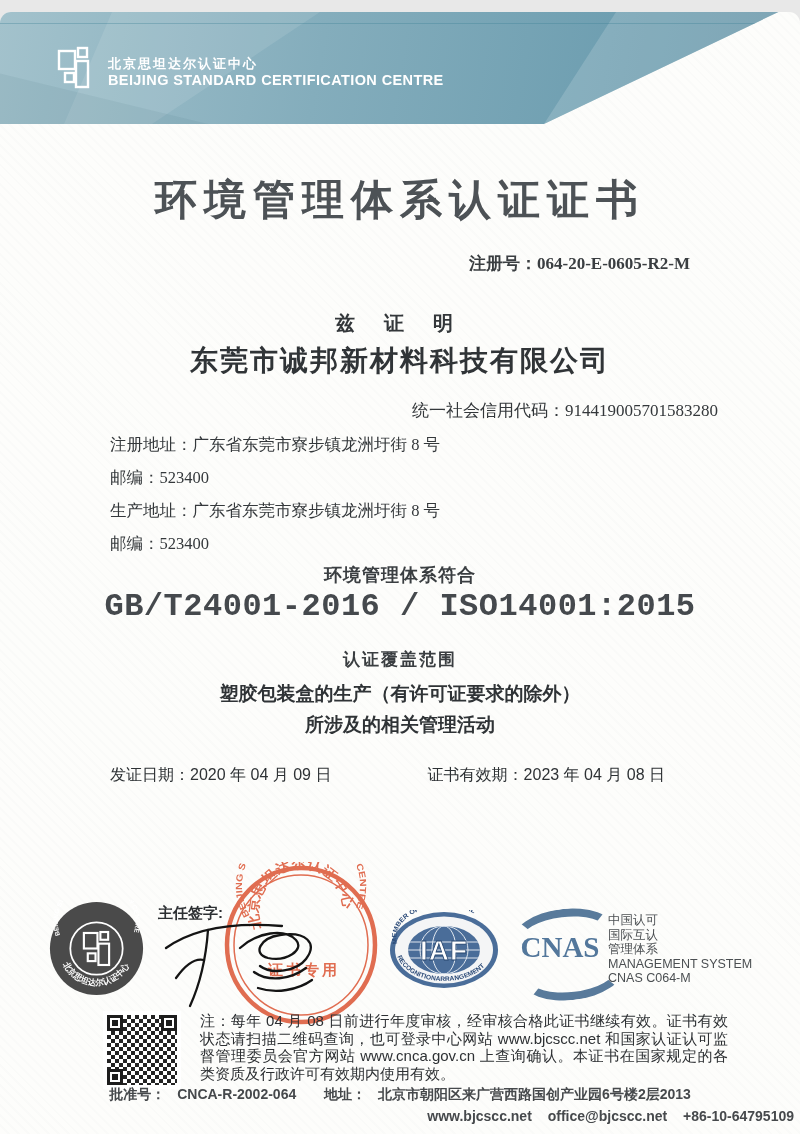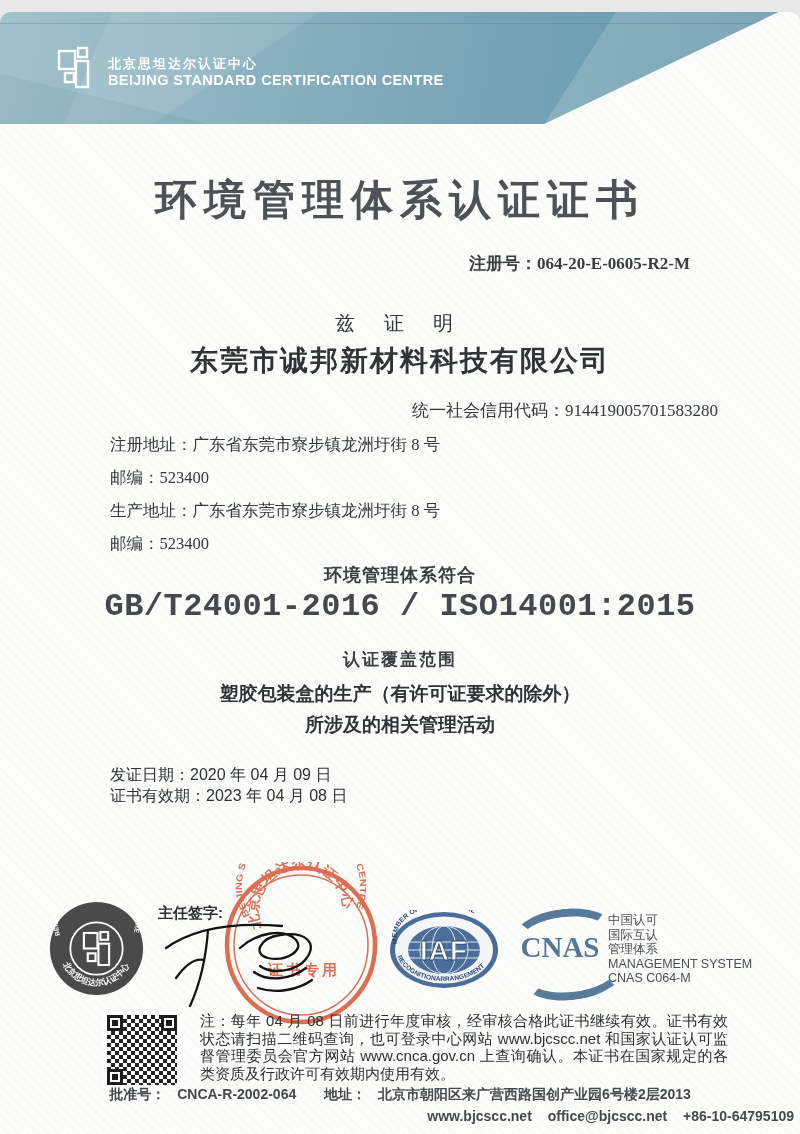--- a/index.html
+++ b/index.html
@@ -23,31 +23,31 @@
   .band-line{position:absolute;left:0;top:11px;width:99%;height:1px;background:rgba(60,130,150,0.35);}
   .brand{position:absolute;left:57px;top:34px;display:flex;align-items:center;gap:13px;}
   .brand-text{color:#fff;font-family:"Liberation Sans","DejaVu Sans",sans-serif;}
   .brand-cn{font-size:13px;font-weight:bold;letter-spacing:2px;line-height:15px;}
   .brand-en{font-size:14.5px;font-weight:bold;letter-spacing:0.4px;line-height:18px;}
   
   .abs{position:absolute;}
   .ctr{left:0;width:800px;text-align:center;}
   .title{top:160px;font-size:42px;font-weight:bold;letter-spacing:7px;color:#4d5256;}
   .regno{top:240px;left:0;width:690px;text-align:right;font-size:17px;font-weight:bold;color:#3a3e41;}
-  .certify{top:298px;font-size:20px;font-weight:normal;letter-spacing:12px;color:#33373a;}
+  .certify{top:298px;font-size:20px;font-weight:bold;letter-spacing:12px;color:#33373a;}
   .company{top:330px;font-size:28px;font-weight:bold;letter-spacing:2px;color:#303437;}
   .credit{top:387px;left:0;width:692px;text-align:right;font-size:17px;color:#34383b;padding-left:26px;}
   .addr{top:416px;left:110px;font-size:16.5px;line-height:33px;color:#34383b;}
   .std-intro{top:551px;font-size:18px;font-weight:bold;color:#3a3e41;letter-spacing:1px;}
   .std-code{top:576px;font-family:Liberation Mono, monospace;font-size:32px;font-weight:bold;letter-spacing:0.5px;color:#45494d;}
   .scope-h{top:636px;font-size:17px;font-weight:bold;letter-spacing:2px;color:#3a3e41;}
   .scope-1{top:669px;font-size:19px;font-weight:bold;color:#2f3336;}
   .scope-2{top:700px;font-size:19px;font-weight:bold;color:#2f3336;}
   .dates{top:753px;left:110px;width:555px;display:flex;justify-content:space-between;
-    font-family:"Liberation Sans","DejaVu Sans",sans-serif;font-size:16px;color:#2e3235;flex-direction:column;}
+    font-family:"Liberation Sans","DejaVu Sans",sans-serif;font-size:16px;color:#2e3235;}
   
   .sig-label{top:892px;left:158px;font-family:"Liberation Sans","DejaVu Sans",sans-serif;font-size:15px;font-weight:bold;color:#2c2f32;}
   .seal-black{top:888px;left:48px;}
   .stamp-red{top:850px;left:218px;opacity:0.88;}
   .signature{top:888px;left:162px;z-index:5;}
   .iaf{top:898px;left:388px;}
   .cnas{top:900px;left:512px;width:96px;height:70px;}
   .cnas-arc-t{position:absolute;left:1px;top:-3px;width:86px;height:36px;border:8px solid transparent;
     border-top-color:#587a9b;border-radius:50%;transform:rotate(-7deg);}
   .cnas-arc-b{position:absolute;left:9px;top:36px;width:86px;height:36px;border:8px solid transparent;

